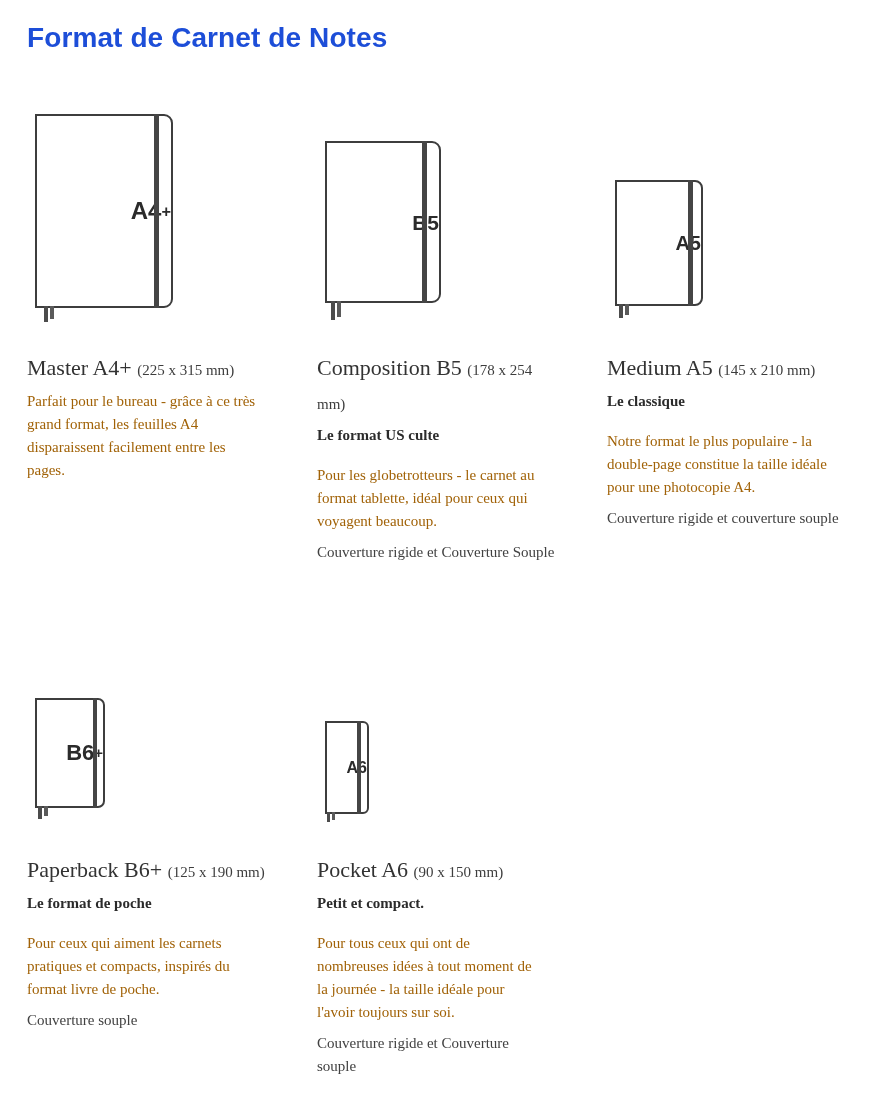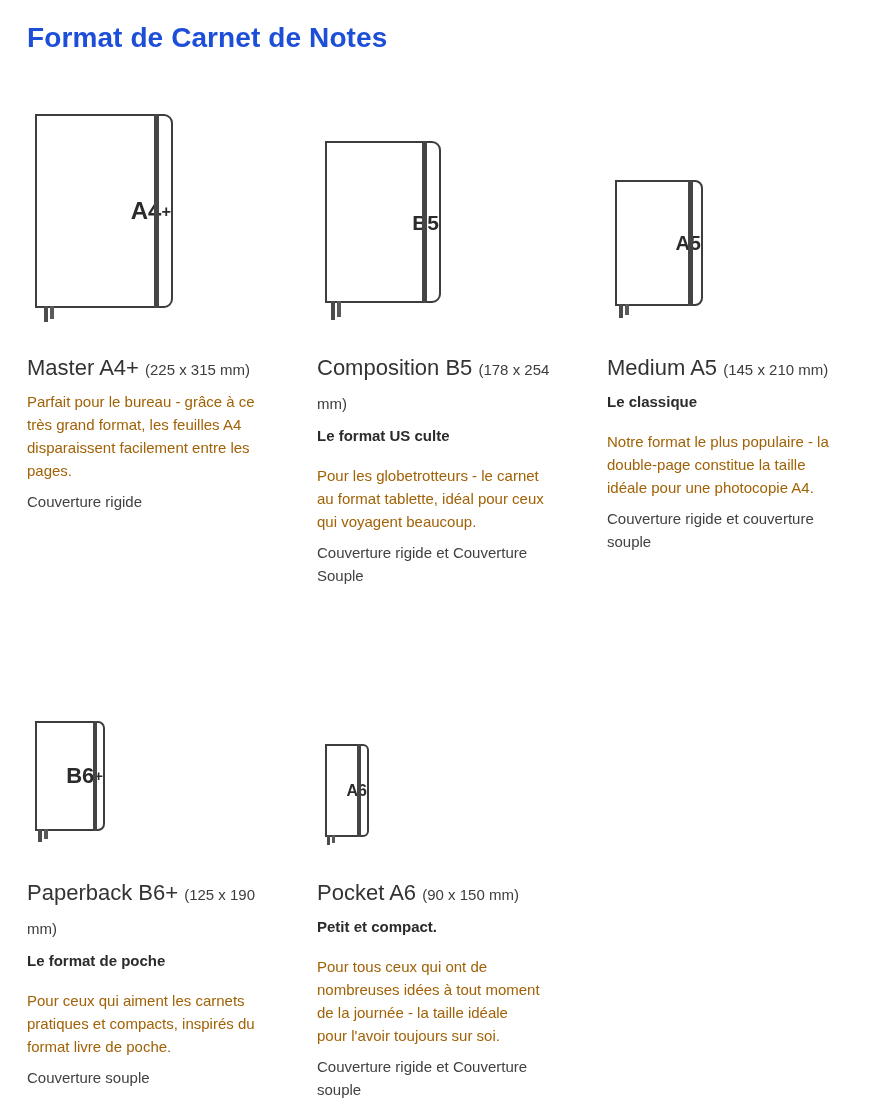--- a/index.html
+++ b/index.html
@@ -55,21 +55,21 @@
   .nb-b5 .ribbon-1 { left:4px;  height:19px; }
   .nb-b5 .ribbon-2 { left:10px; height:16px; }
   .nb-a5 .ribbon-1 { left:2px; height:14px; }
   .nb-a5 .ribbon-2 { left:8px; height:11px; }
   .nb-b6plus .ribbon-1 { left:1px; height:13px; }
   .nb-b6plus .ribbon-2 { left:7px; height:10px; }
   .nb-a6 .ribbon-1 { left:0;   height:10px; width:3px; }
   .nb-a6 .ribbon-2 { left:5px; height:8px;  width:3px; }
 
   .card { --tw:240px; }
-  .card-title, .card-subtitle, .card-desc, .card-cover { max-width:var(--tw); }
+  .card-title, .card-subtitle, .card-desc, .card-cover { max-width:var(--tw);font-family:Liberation Serif, serif; }
 
   .card-title {
     margin:0 0 4px 0; font-size:22px; font-weight:400;
     color:#333333; line-height:32px;
   }
   .card-title .dims { font-size:15px; color:#3d3d3d; }
   .card-subtitle {
     margin:0 0 17px 0; font-size:15px; font-weight:700;
     color:#2b2b2b; line-height:23px;
   }
@@ -88,21 +88,20 @@
       <div class="fig">
         <div class="notebook nb-a4plus">
           <span class="nb-label"><span>A4</span><span class="plus">+</span></span>
           <span class="band"></span>
           <span class="ribbon ribbon-1"></span>
           <span class="ribbon ribbon-2"></span>
         </div>
       </div>
       <h3 class="card-title"><span>Master A4+</span> <span class="dims">(225 x 315 mm)</span></h3>
       <p class="card-desc">Parfait pour le bureau - grâce à ce très grand format, les feuilles A4 disparaissent facilement entre les pages.</p>
-      <p class="card-cover">Couverture rigide</p>
     </section>
 
     <section class="card" style="--tw:240px">
       <div class="fig">
         <div class="notebook nb-b5">
           <span class="nb-label"><span>B5</span><span class="plus"></span></span>
           <span class="band"></span>
           <span class="ribbon ribbon-1"></span>
           <span class="ribbon ribbon-2"></span>
         </div>

